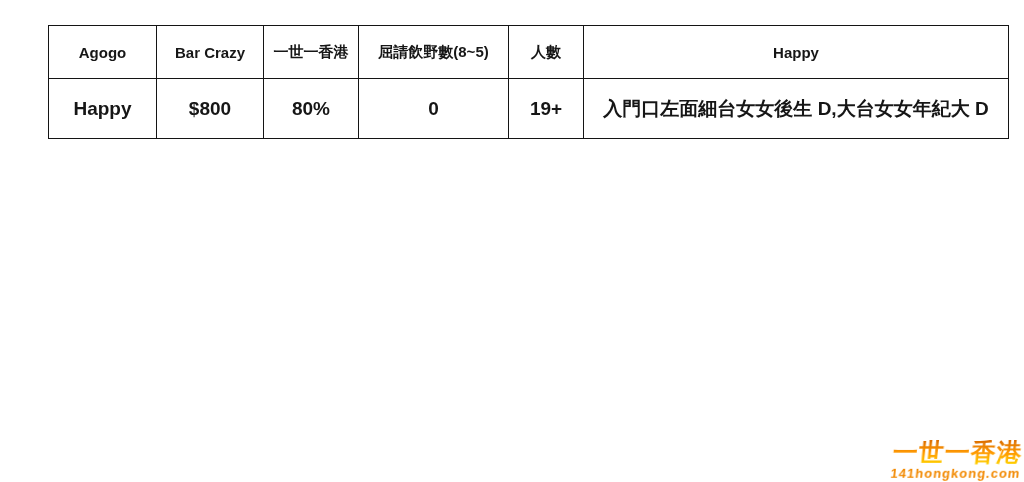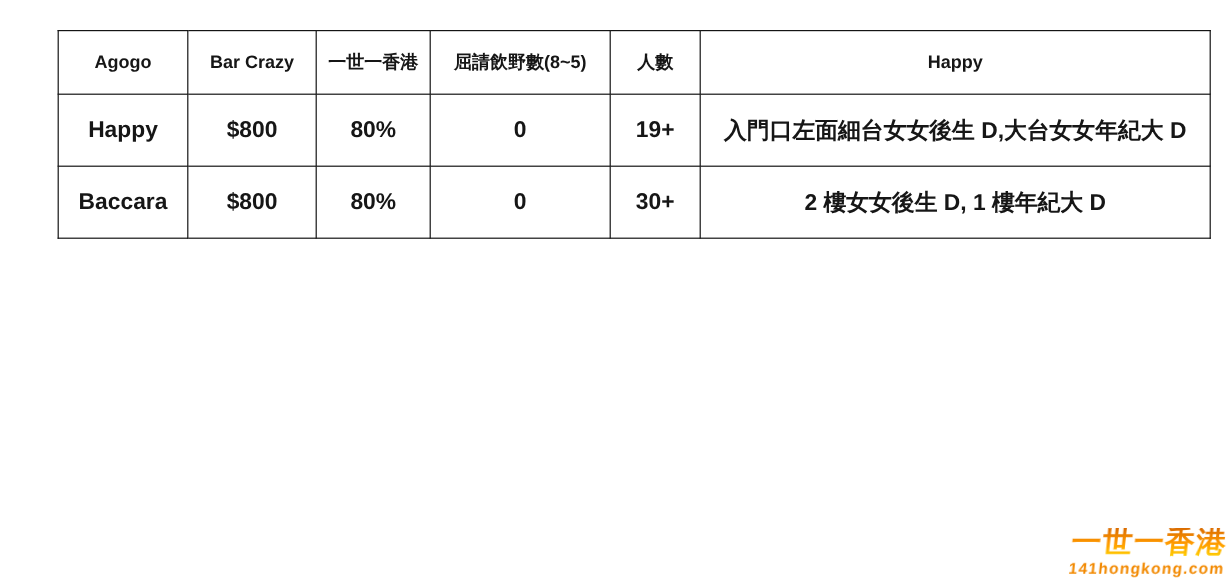--- a/index.html
+++ b/index.html
@@ -94,28 +94,20 @@
     </thead>
     <tbody>
         <tr>
           <td>Happy</td>
           <td>$800</td>
           <td>80%</td>
           <td>0</td>
           <td>19+</td>
           <td>入門口左面細台女女後生 D,大台女女年紀大 D</td>
         </tr>
-        <tr>
-          <td>Baccara</td>
-          <td>$800</td>
-          <td>80%</td>
-          <td>0</td>
-          <td>30+</td>
-          <td>2 樓女女後生 D, 1 樓年紀大 D</td>
-        </tr>
       </tbody>
   </table>
 
   <div class="watermark">
     <span class="wm-title">一世一香港</span>
     <span class="wm-url">141hongkong.com</span>
   </div>
 
 </div>
 

